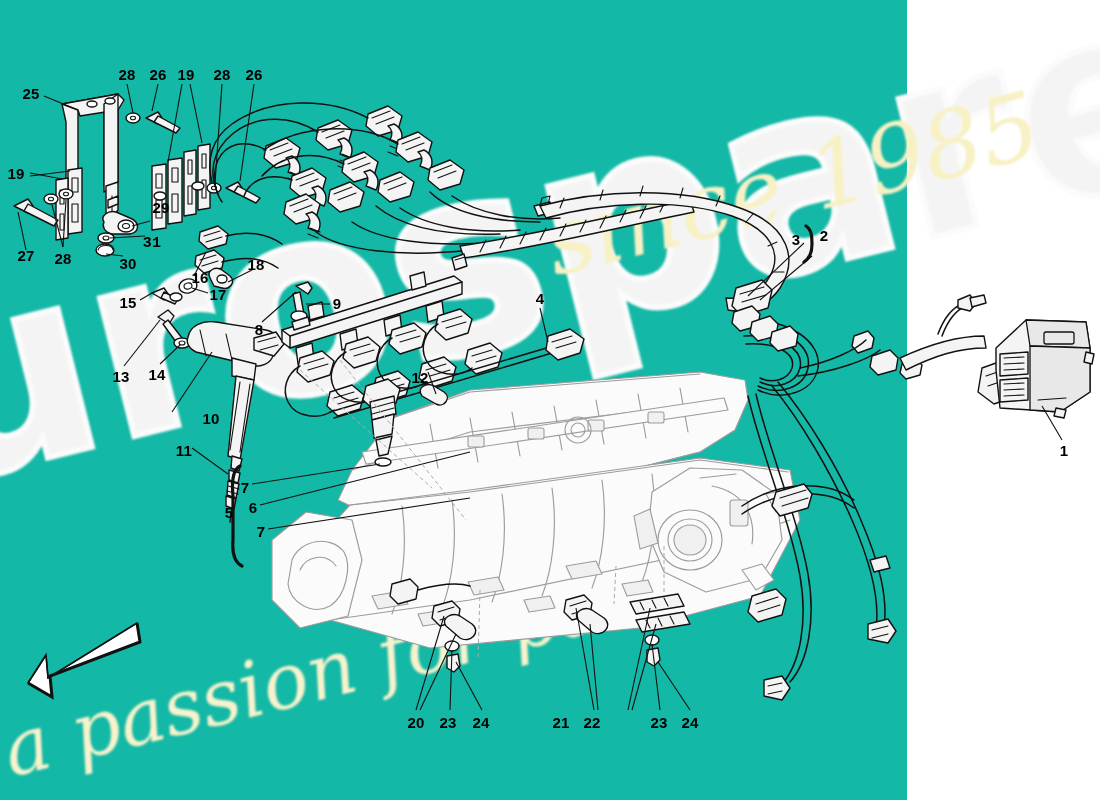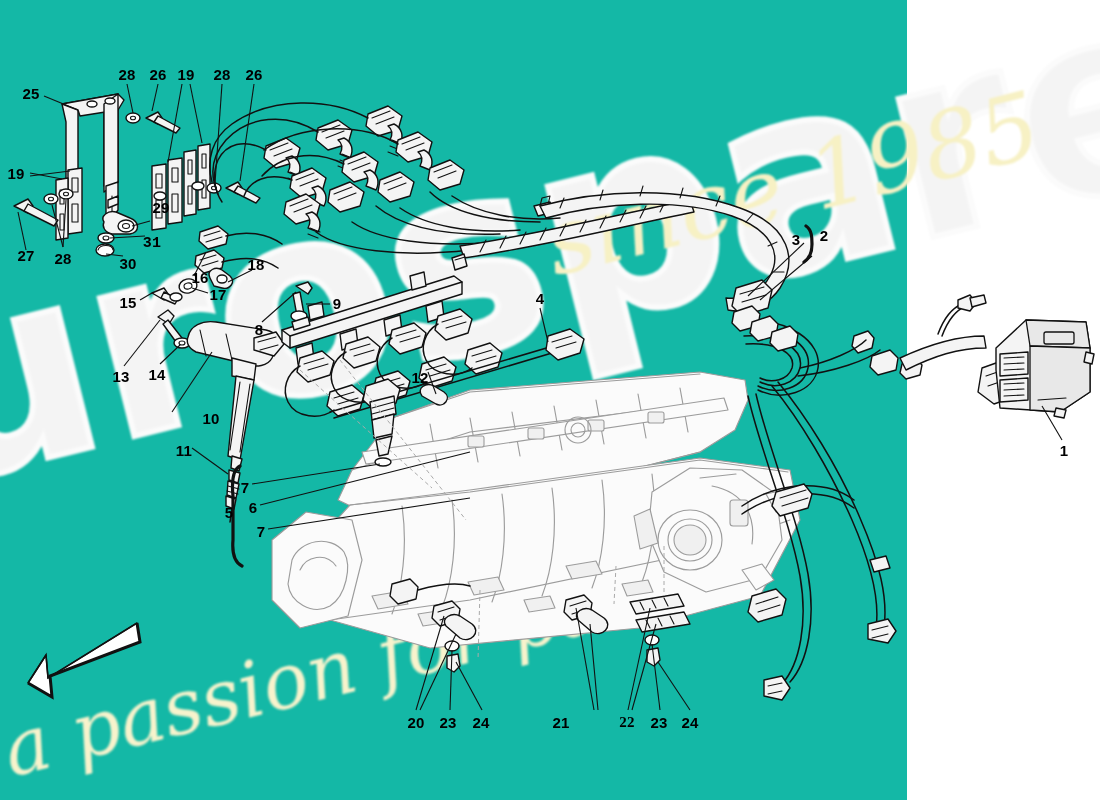--- a/index.html
+++ b/index.html
@@ -601,18 +601,18 @@
       <div class="lbl" style="left: 229px; top: 512px;">5</div>
       <div class="lbl" style="left: 253px; top: 507px;">6</div>
       <div class="lbl" style="left: 261px; top: 531px;">7</div>
       <div class="lbl" style="left: 796px; top: 239px;">3</div>
       <div class="lbl" style="left: 824px; top: 235px;">2</div>
       <div class="lbl" style="left: 1064px; top: 450px;">1</div>
       <div class="lbl" style="left: 416px; top: 722px;">20</div>
       <div class="lbl" style="left: 448px; top: 722px;">23</div>
       <div class="lbl" style="left: 481px; top: 722px;">24</div>
       <div class="lbl" style="left: 561px; top: 722px;">21</div>
-      <div class="lbl" style="left: 627px; top: 722px; font-family: Liberation Serif, serif;">22</div>
+      <div class="lbl" style="left: 592px; top: 722px;">22</div>
       <div class="lbl" style="left: 659px; top: 722px;">23</div>
       <div class="lbl" style="left: 690px; top: 722px;">24</div>
     </div>
 
 </div>
 
 </body></html>

